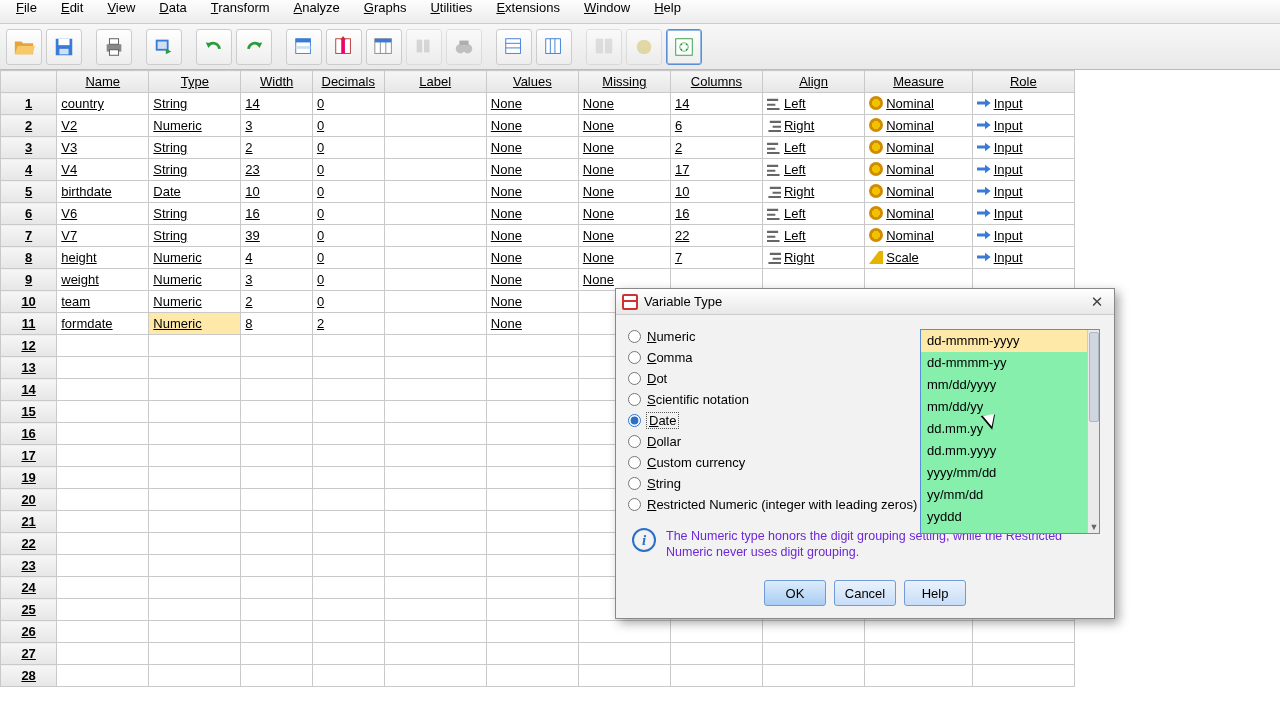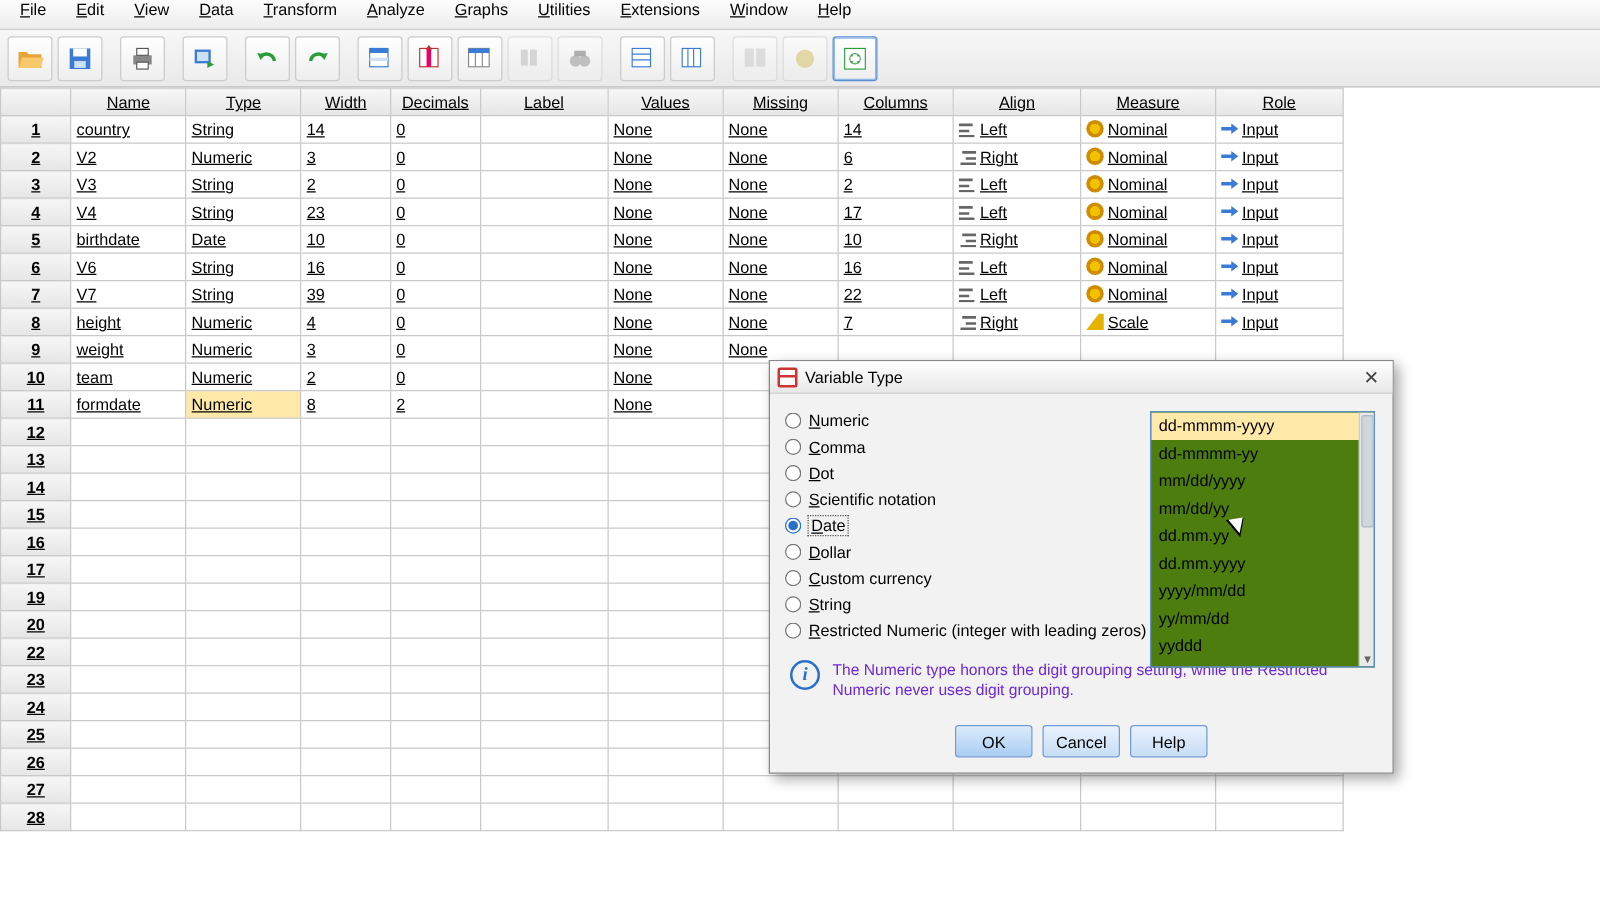--- a/index.html
+++ b/index.html
@@ -48,21 +48,21 @@
   .dlg-title { height:26px; background:linear-gradient(#fff,#e8e8e8); border-bottom:1px solid #ccc; display:flex; align-items:center; padding:4px 6px; font-size:13px;justify-content:center; }
   .dlg-title .ticon{width:16px;height:16px;background:#c33;margin-right:6px;border-radius:2px;position:relative}
   .dlg-title .ticon:before,.dlg-title .ticon:after{content:"";position:absolute;background:#fff}
   .dlg-title .ticon:before{left:2px;top:2px;width:12px;height:4px}
   .dlg-title .ticon:after{left:2px;top:8px;width:12px;height:6px}
   .dlg-close{margin-left:auto;width:22px;height:20px;display:flex;align-items:center;justify-content:center;font-size:15px;color:#444}
   .dlg-body{padding:14px 12px 10px;position:relative;min-height:255px}
   .radios{display:flex;flex-direction:column;gap:6px}
   .radios label{display:flex;align-items:center;gap:6px;font-size:13px}
   .radios input{accent-color:#2a6fc9}
-  .datebox{position:absolute;right:14px;top:14px;width:180px;height:205px;border:1px solid #5a8fd6;background:#4d7c0f;overflow:hidden}
+  .datebox{position:absolute;right:14px;top:14px;width:180px;height:205px;border:1px solid #5a8fd6;background:#86efac;overflow:hidden}
   .datebox .item{padding:2px 6px;font-size:13px;line-height:18px}
   .datebox .item.sel{background:#ffe9a8}
   .datebox .scroll{position:absolute;right:0;top:0;width:12px;height:100%;background:#eaeaea;border-left:1px solid #ccc}
   .datebox .scroll .thumb{position:absolute;left:1px;top:2px;width:10px;height:90px;background:#cfd6dd;border:1px solid #aeb8c2;border-radius:2px}
   .datebox .scroll .ar{position:absolute;left:0;width:12px;height:12px;display:flex;align-items:center;justify-content:center;font-size:9px;color:#666}
   .datebox .scroll .ar.up{top:0}
   .datebox .scroll .ar.dn{bottom:0}
   .info{display:flex;gap:10px;margin-top:14px;padding:2px 4px}
   .info .iicon{min-width:24px;height:24px;border-radius:50%;border:2px solid #2a6fc9;color:#2a6fc9;font-weight:bold;font-family:Georgia,serif;font-style:italic;display:flex;align-items:center;justify-content:center;font-size:15px}
   .info .txt{font-size:12.5px;line-height:16px;color:#6d28d9}
@@ -474,20 +474,34 @@
           <td></td>
           <td></td>
           <td></td>
           <td></td>
           <td></td>
           <td></td>
           <td></td>
         </tr>
         <tr>
           <th class="rowhdr">20</th>
+          <td></td>
+          <td></td>
+          <td></td>
+          <td></td>
+          <td></td>
+          <td></td>
+          <td></td>
+          <td></td>
+          <td></td>
+          <td></td>
+          <td></td>
+        </tr>
+        <tr>
+          <th class="rowhdr">21</th>
           <td></td>
           <td></td>
           <td></td>
           <td></td>
           <td></td>
           <td></td>
           <td></td>
           <td></td>
           <td></td>
           <td></td>

